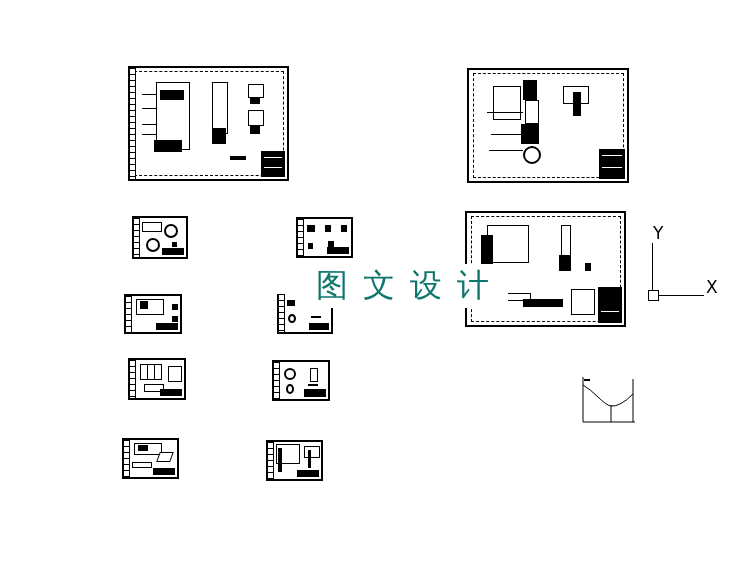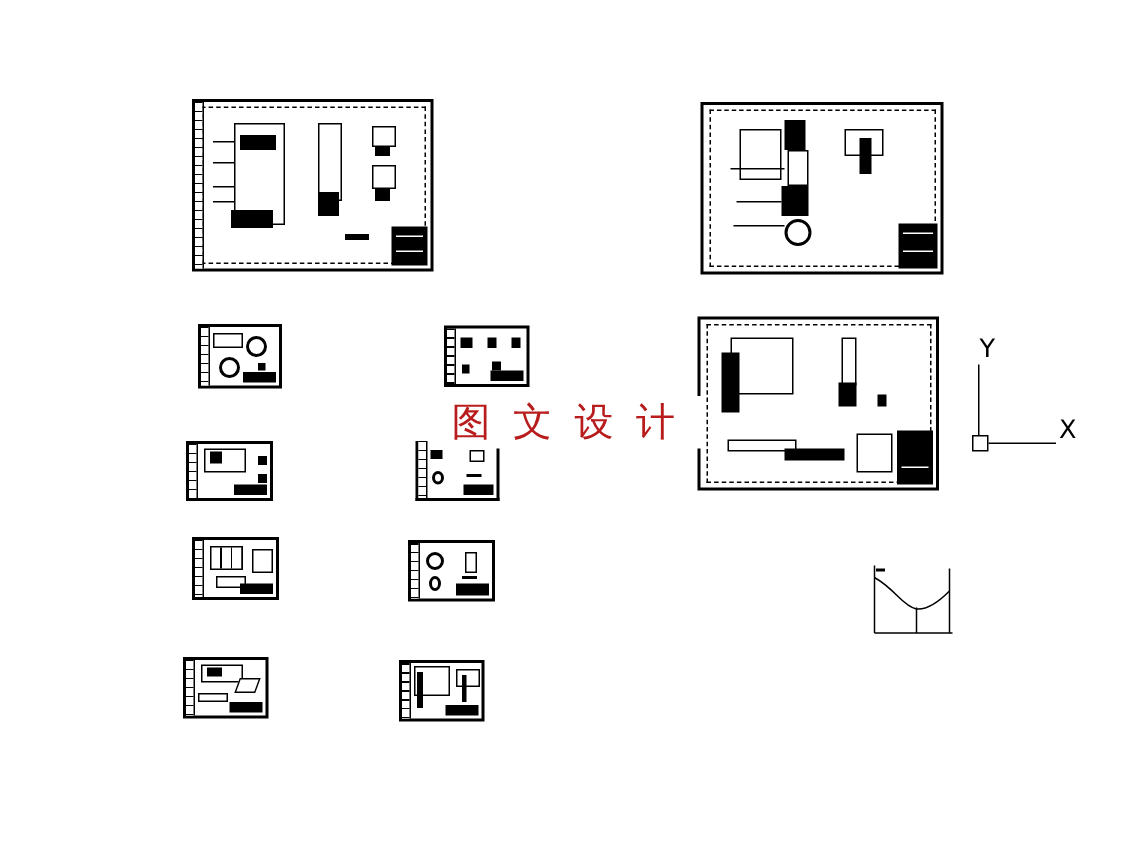--- a/index.html
+++ b/index.html
@@ -8,21 +8,21 @@
   .sheet{position:absolute;background:#fff;border:2px solid #000;box-sizing:border-box;}
   .sheet .inner{position:absolute;left:4px;top:3px;right:3px;bottom:3px;border:1px dashed #000;}
   .sheet .strip{position:absolute;left:0;top:0;width:5px;bottom:0;border-right:1px solid #000;
      background:repeating-linear-gradient(#000 0 1px,#fff 1px 6px);}
   .tblock{position:absolute;right:2px;bottom:2px;background:#000;}
   .tblock i{position:absolute;left:3px;right:3px;height:1px;background:#fff;}
   .part{position:absolute;border:1px solid #000;background:#fff;}
   .partfill{position:absolute;background:#000;}
   .line{position:absolute;background:#000;}
   .circ{position:absolute;border:2px solid #000;border-radius:50%;}
-  .watermark{position:absolute;left:297px;top:264px;font-family:"DejaVu Serif",serif;font-size:26px;letter-spacing:15px;color:#b91c1c;background:#fff;padding:0 4px;}
+  .watermark{position:absolute;left:312px;top:264px;font-family:"DejaVu Serif",serif;font-size:32px;letter-spacing:15px;color:#0f766e;background:#fff;padding:0 4px;}
   .ucs{position:absolute;}
   .ucs-label{position:absolute;font-family:"DejaVu Sans",sans-serif;font-size:17px;color:#000;}
   .curve svg{display:block;}
 </style>
 </head>
 <body>
 
 <div class="canvas">
 
   <div class="sheet" style="left:128px;top:66px;width:161px;height:115px;">

